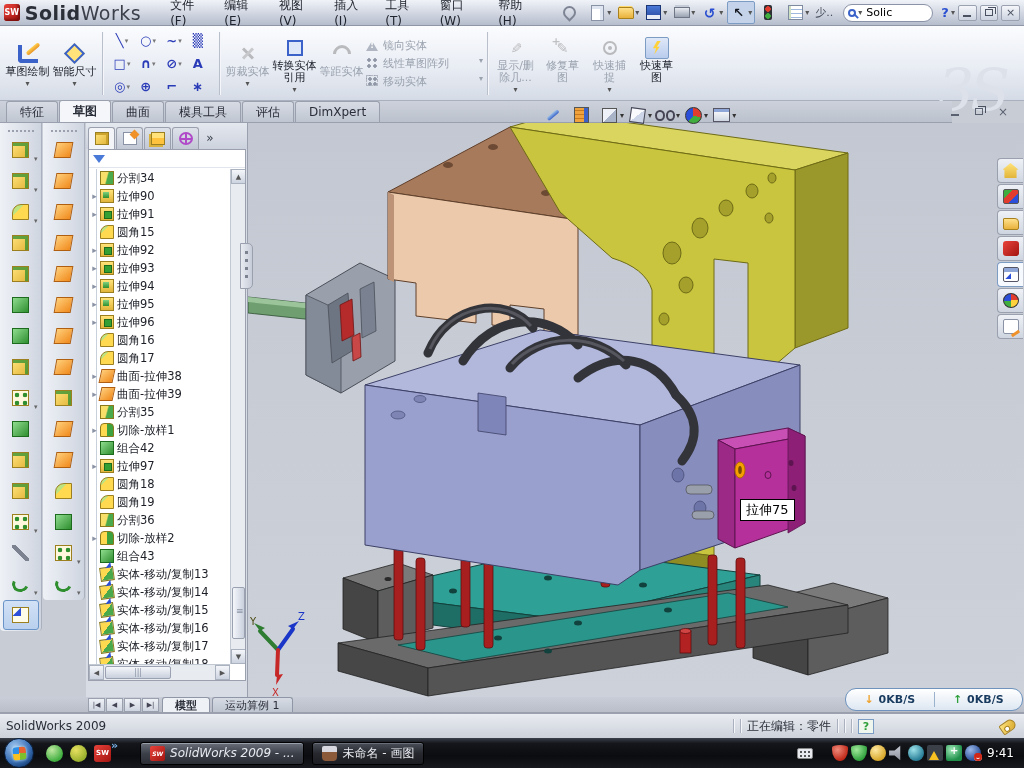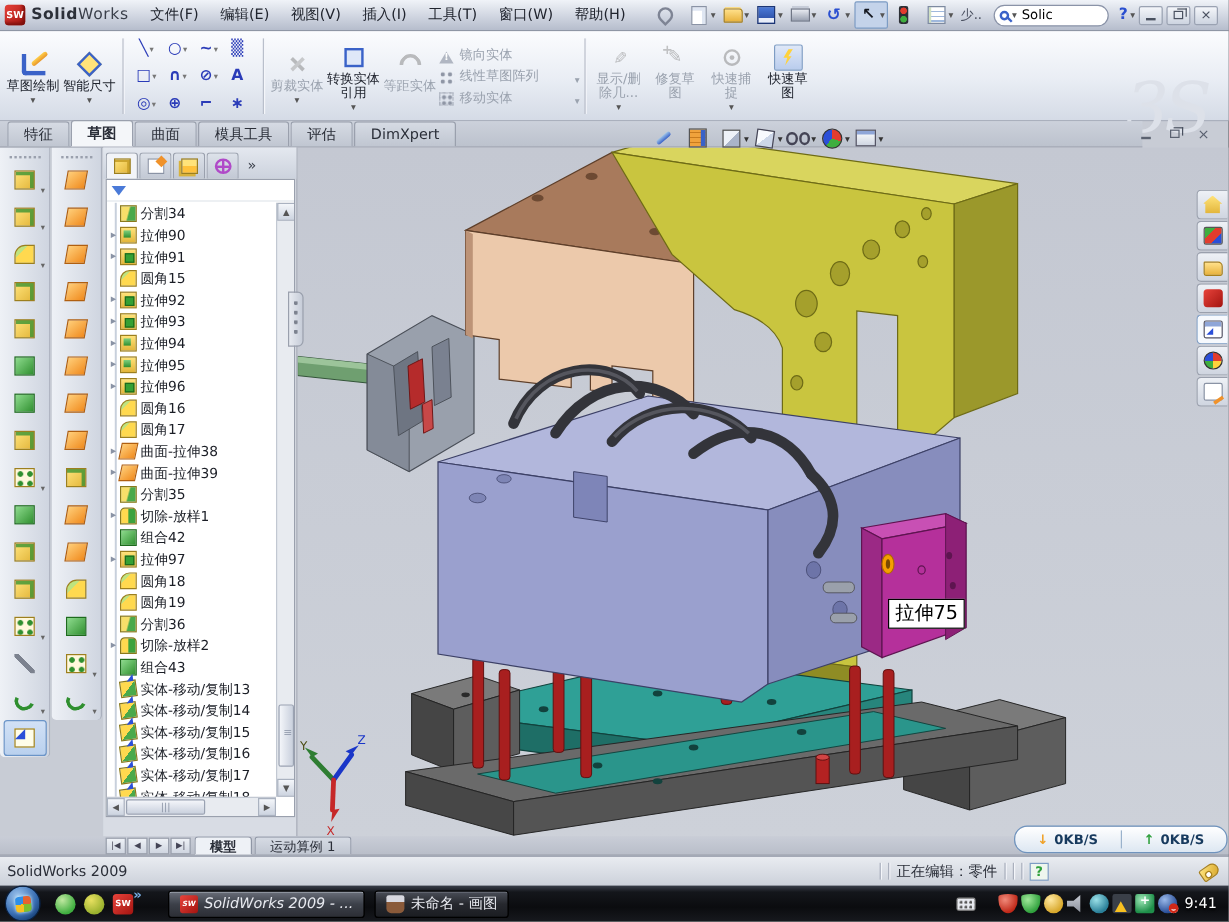--- a/index.html
+++ b/index.html
@@ -9,21 +9,21 @@
     background:#c8ccd5;}
   .abs{position:absolute;}
 
   
   #titlebar{left:0;top:0;width:1024px;height:26px;
     background:linear-gradient(#f0f3f8,#c7cdda 70%,#b6bdcc);border-bottom:1px solid #8f96a5;
     display:flex;align-items:center;}
   .swcube{width:17px;height:17px;margin:0 5px 0 4px;border-radius:3px;
     background:linear-gradient(135deg,#e8433b,#a31410);box-shadow:inset -2px -2px 3px #7c0f0c;
     color:#fff;font-size:8px;font-weight:bold;display:flex;align-items:center;justify-content:center;}
-  .brand{font-size:13px;color:#3a3f4a;letter-spacing:.5px;margin-right:9px;}
+  .brand{font-size:19px;color:#3a3f4a;letter-spacing:.5px;margin-right:20px;}
   .brand b{color:#2b2f38;}
   .menu-item{padding:4px 9px;color:#20242e;}
   #quickbar{display:flex;align-items:center;margin-left:14px;gap:2px;}
   .qbtn{display:flex;align-items:center;padding:2px 2px;border-radius:2px;}
   .qbtn .caret{font-size:8px;color:#555;margin-left:1px;}
   .qbtn.pressed{background:#c4d3ea;border:1px solid #7d9cc4;}
   .qi{width:17px;height:17px;display:flex;align-items:center;justify-content:center;position:relative;font-size:14px;}
   .qi-pin::before{content:"";width:9px;height:9px;border:2px solid #7e8494;border-radius:50% 50% 50% 0;transform:rotate(-45deg);display:block;}
   .qi-new::before{content:"";width:11px;height:14px;background:#fff;border:1px solid #8a93a5;display:block;box-shadow:inset -3px 3px 0 #dfe6f2;}
   .qi-open::before{content:"";width:14px;height:10px;background:linear-gradient(#ffe08a,#e8b23c);border:1px solid #a8801c;border-radius:1px 3px 1px 1px;display:block;box-shadow:0 -2px 0 -1px #ffd76a;}
@@ -71,21 +71,21 @@
   .rb-repair::before{content:"✎";color:#7c828f;font-size:14px;}
   .rb-repair::after{content:"+";position:absolute;left:1px;top:-2px;color:#3fae3f;font-weight:bold;font-size:11px;}
   .rb-snap::before{content:"";width:10px;height:10px;border:2px solid #7c828f;border-radius:50%;}
   .rb-snap::after{content:"";position:absolute;width:4px;height:4px;background:#7c828f;border-radius:50%;}
   .rb-quick{background:linear-gradient(#dfe8f8,#b9cced);border:1px solid #7d9cc4;border-radius:2px;}
   .rb-quick::before{content:"";width:9px;height:14px;background:#ffd23c;clip-path:polygon(60% 0,100% 0,55% 45%,85% 45%,25% 100%,45% 55%,10% 55%);}
   #sketchgrid{display:grid;grid-template-columns:repeat(4,26px);grid-auto-rows:23px;align-content:center;padding:0 2px;}
   .sg-cell{display:flex;align-items:center;justify-content:center;color:#2a3bb8;font-weight:bold;font-size:13px;}
   .sg-cell .caret{font-size:7px;color:#777;margin-left:1px;}
   #stackcol{display:flex;flex-direction:column;justify-content:center;gap:3px;width:118px;}
-  .stackrow{display:flex;align-items:flex-end;gap:4px;color:#9aa2ae;font-size:11px;}
+  .stackrow{display:flex;align-items:flex-start;gap:4px;color:#9aa2ae;font-size:11px;}
   .stackrow .scaret{margin-left:auto;font-size:8px;color:#9aa2ae;}
   .rs-ic{width:14px;height:13px;position:relative;flex:none;display:flex;align-items:center;justify-content:center;}
   .rs-mirror::before{content:"";width:0;height:0;border:6px solid transparent;border-bottom:10px solid #b0b6c2;margin-top:-4px;}
   .rs-mirror::after{content:"!";position:absolute;color:#fff;font-size:8px;top:3px;font-weight:bold;}
   .rs-pattern::before{content:"";width:13px;height:12px;background:radial-gradient(circle 1.5px at 3px 3px,#8f96a5 1.5px,transparent 2px) 0 0/6px 6px;}
   .rs-move::before{content:"";width:10px;height:9px;background:radial-gradient(circle 1.5px at 3px 3px,#8f96a5 1.5px,transparent 2px) 0 0/5px 5px;border:1px dashed #b0b6c2;}
   #ds-watermark{position:absolute;right:18px;top:30px;font-family:"DejaVu Serif","Liberation Serif",serif;
     font-style:italic;font-size:58px;color:#dde1e9;letter-spacing:-4px;user-select:none;}
 
   
@@ -192,21 +192,21 @@
   .tp-lib{background:linear-gradient(135deg,#3fae3f 33%,#e23c2e 33% 66%,#2b4fd8 66%);border:1px solid #555;}
   .tp-folder{background:linear-gradient(#ffe08a,#e8b23c);border:1px solid #a8801c;border-radius:1px 4px 2px 2px;height:12px;margin-top:3px;}
   .tp-toolbox{background:linear-gradient(135deg,#e8433b,#a31410);border-radius:3px;}
   .tp-palette{background:#fff;border:1px solid #556;box-shadow:inset 0 4px 0 #8fa6d8;}
   .tp-palette::after{content:"";position:absolute;left:3px;bottom:-2px;border:4px solid transparent;border-top-color:#2b4fd8;transform:rotate(-45deg);}
   .tp-appear{border-radius:50%;background:conic-gradient(#e23c2e 0 25%,#ffd23c 25% 50%,#3fae3f 50% 75%,#2b4fd8 75%);border:1px solid #333;}
   .tp-props{background:#fff;border:1px solid #8a93a5;}
   .tp-props::after{content:"";position:absolute;right:-2px;bottom:-2px;width:9px;height:3px;background:#f0922a;transform:rotate(-35deg);}
 
   
-  #tooltip{left:740px;top:499px;background:#ffffff;border:1px solid #000;padding:1px 5px;font-size:16px;z-index:35;color:#000;}
+  #tooltip{left:740px;top:499px;background:#ffffff;border:1px solid #000;padding:1px 5px;font-size:13px;z-index:35;color:#000;}
   #netwidget{left:845px;top:688px;width:178px;height:23px;border:1px solid #6f93bd;border-radius:11px;background:linear-gradient(#ffffff,#dde7f2);display:flex;align-items:center;z-index:40;font-size:11px;font-weight:bold;color:#173a5e;}
   .net-half{flex:1;display:flex;align-items:center;justify-content:center;gap:5px;}
   .net-div{width:1px;height:15px;background:#9ab2cc;}
   .arrow-down{color:#f0a22a;font-weight:bold;}
   .arrow-up{color:#2fa03c;font-weight:bold;}
 
   
   #modeltabs{left:0;top:697px;width:1024px;height:16px;background:linear-gradient(#c9cdd7,#b9bec9);border-bottom:1px solid #9aa0ad;display:flex;align-items:flex-end;padding-left:88px;}
   .nav-btn{width:17px;height:14px;border:1px solid #9aa0ad;background:linear-gradient(#eef1f6,#cfd5e0);font-size:7px;color:#445;display:flex;align-items:center;justify-content:center;margin-right:1px;margin-bottom:0px;}
   .doc-tab{height:15px;padding:0 12px;margin-left:2px;display:flex;align-items:center;font-size:11px;background:linear-gradient(#d6dbe4,#c0c6d1);border:1px solid #8f96a5;border-bottom:none;border-radius:3px 3px 0 0;color:#2a2e38;}

